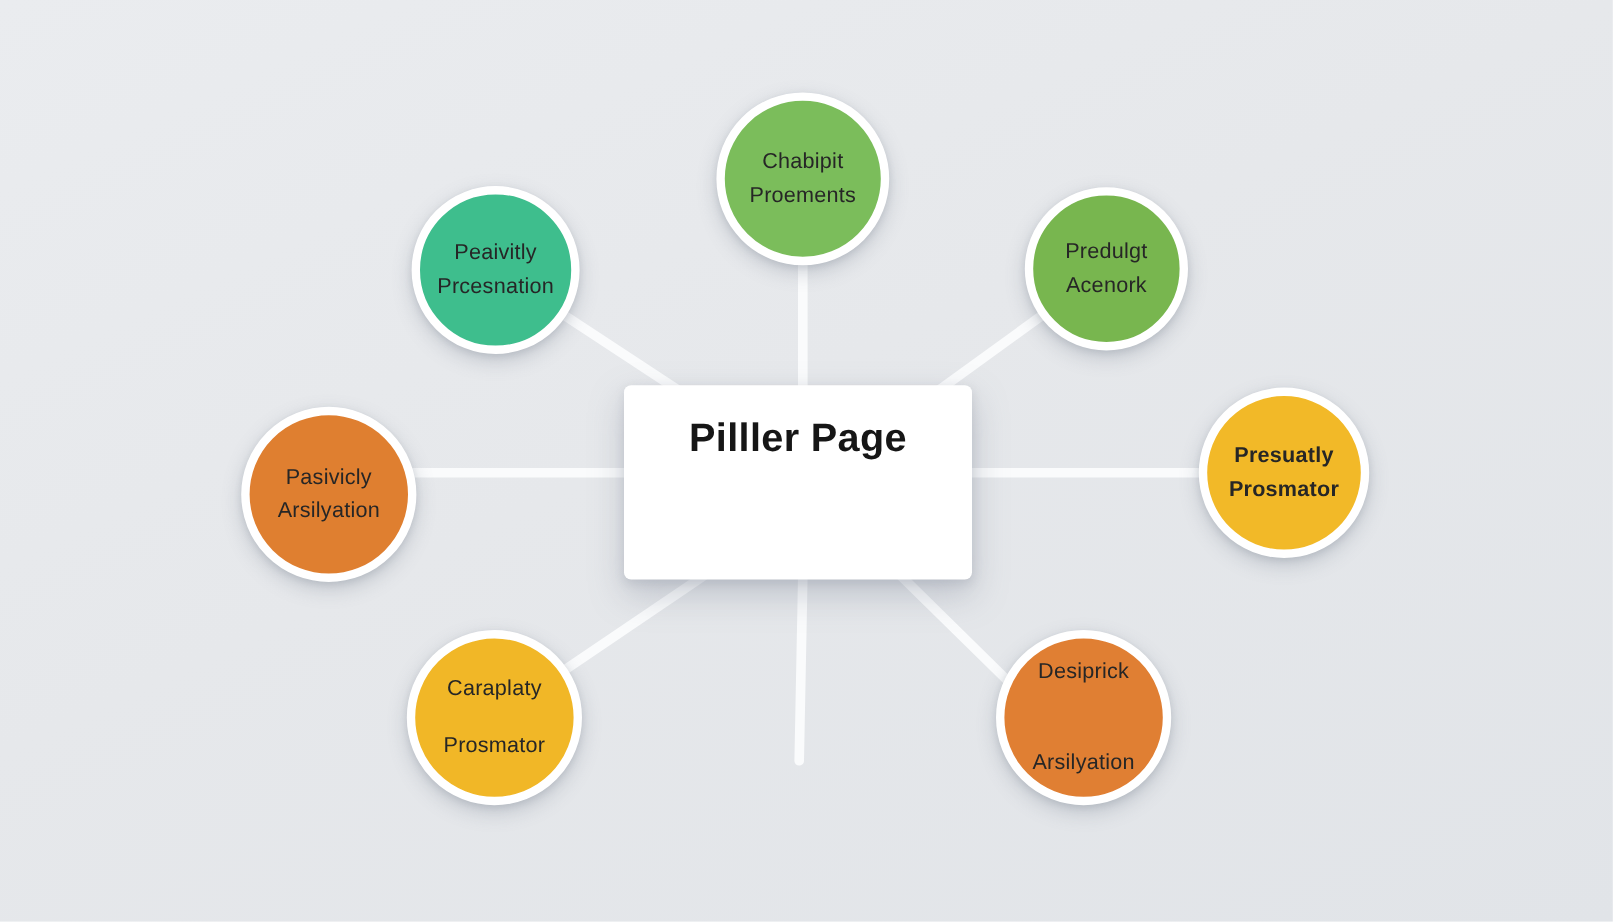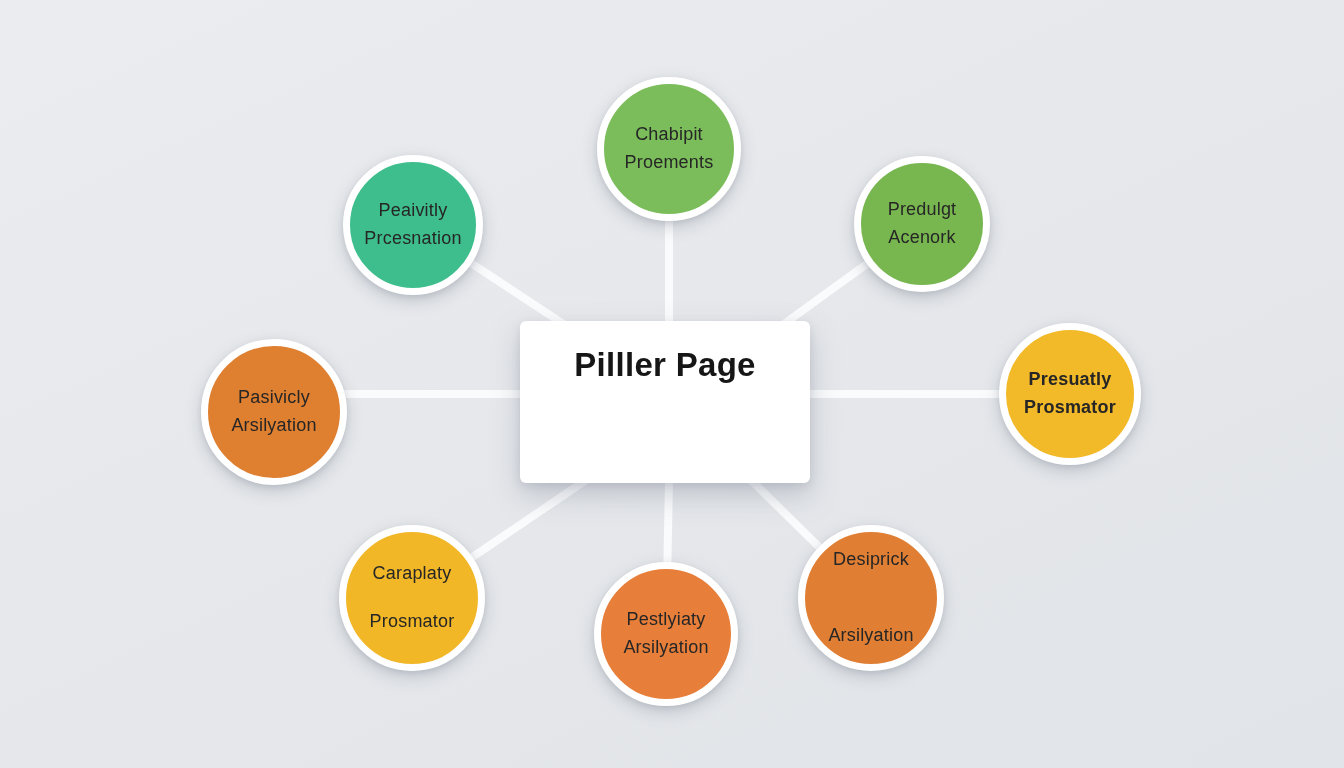--- a/index.html
+++ b/index.html
@@ -45,21 +45,21 @@
   .node .label-line { display: block; white-space: nowrap; }
 
   
   .n-top   { left: 597px; top:  77px; width: 144px; height: 144px; }
   .n-ul    { left: 343px; top: 155px; width: 140px; height: 140px; }
   .n-ur    { left: 854px; top: 156px; width: 136px; height: 136px; }
   .n-left  { left: 201px; top: 339px; width: 146px; height: 146px; }
   .n-right { left: 999px; top: 323px; width: 142px; height: 142px; font-weight: bold; }
   .n-bl    { left: 339px; top: 525px; width: 146px; height: 146px; }
   .n-bc    { left: 594px; top: 562px; width: 144px; height: 144px; }
-  .n-br    { left: 798px; top: 525px; width: 146px; height: 146px; gap: 48px; }
+  .n-br    { left: 830px; top: 525px; width: 146px; height: 146px; gap: 48px; }
 
   .center-card {
     position: absolute;
     z-index: 2;
     left: 520px; top: 321px;
     width: 290px; height: 162px;
     background: #ffffff;
     border-radius: 6px;
     box-shadow: 0 12px 28px rgba(120, 130, 145, 0.35), 0 3px 8px rgba(120,130,145,0.18);
   }
@@ -116,23 +116,19 @@
   <div class="node n-right" style="background: rgb(242, 185, 40);">
     <span class="label-line">Presuatly</span>
     <span class="label-line">Prosmator</span>
   </div>
 
   <div class="node n-bl" style="background: rgb(241, 183, 39); gap: 20px;">
     <span class="label-line">Caraplaty</span>
     <span class="label-line">Prosmator</span>
   </div>
 
-  <div class="node n-bc" style="background: rgb(231, 127, 58);">
-    <span class="label-line">Pestlyiaty</span>
-    <span class="label-line">Arsilyation</span>
-  </div>
 
   <div class="node n-br" style="background: rgb(224, 127, 51);">
     <span class="label-line">Desiprick</span>
     <span class="label-line">Arsilyation</span>
   </div>
 
 </div>
 
 </body></html>

